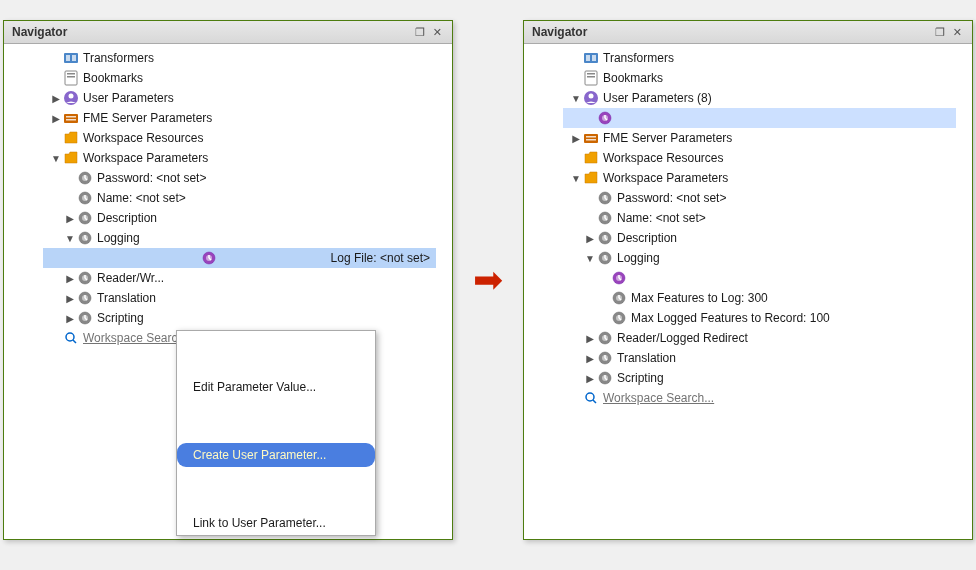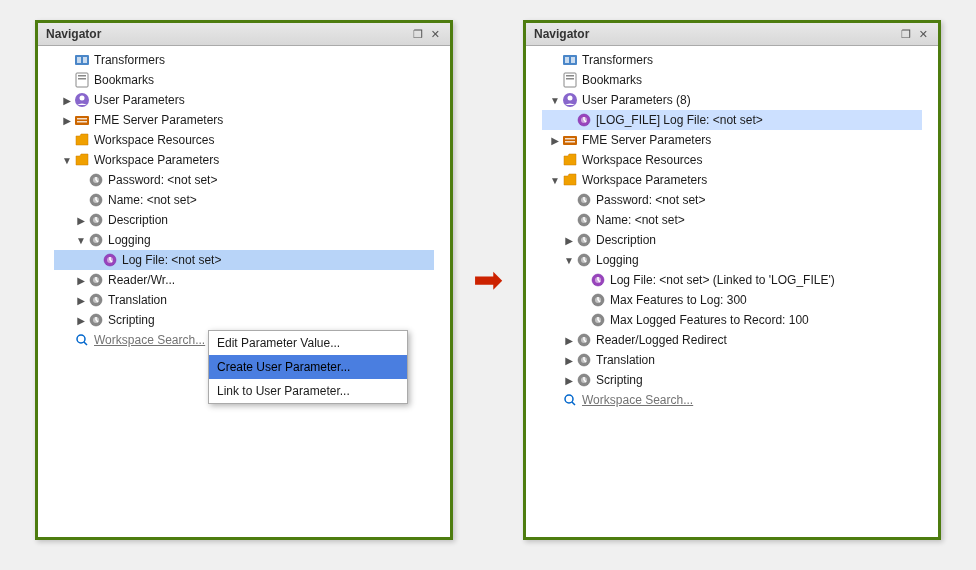--- a/index.html
+++ b/index.html
@@ -14,22 +14,22 @@
       min-height: 570px;
       gap: 0;
     }
     .panels-container {
       display: flex;
       align-items: flex-start;
       gap: 0;
     }
     .panel {
       background: #ffffff;
-      border: 3px solid #4d7c0f;
-      width: 418px;
+      border: 1px solid #4d7c0f;
+      width: 450px;
       min-height: 520px;
       box-shadow: 2px 2px 5px rgba(0,0,0,0.2);
       display: flex;
       flex-direction: column;
     }
     .panel-titlebar {
       background: linear-gradient(to bottom, #e8e8e8, #d8d8d8);
       border-bottom: 1px solid #aaa;
       padding: 4px 8px;
       display: flex;
@@ -48,33 +48,35 @@
     }
     .titlebar-btn {
       font-size: 11px;
       color: #555;
       cursor: pointer;
       padding: 0 2px;
     }
     .panel-content {
       padding: 4px 16px;
       flex: 1;
+      margin-left: 23px;
     }
     .tree-item {
       display: flex;
       align-items: center;
       padding: 2px 6px;
       cursor: pointer;
       white-space: nowrap;
     }
     .tree-item.selected {
       background: #cce0ff;
     }
     .tree-item.context-selected {
       background: #b8d4f8;
+      justify-content: space-between;
     }
     .expander {
       width: 14px;
       font-size: 10px;
       color: #555;
       display: inline-flex;
       align-items: center;
       justify-content: center;
       flex-shrink: 0;
     }
@@ -104,27 +106,29 @@
     
     .context-menu {
       position: absolute;
       background: #fff;
       border: 1px solid #aaa;
       box-shadow: 2px 2px 6px rgba(0,0,0,0.3);
       z-index: 100;
       min-width: 200px;
     }
     .context-menu-item {
-      padding: 5px 8px;
+      padding: 5px 16px;
       cursor: pointer;
       color: #1a1a1a;
+      margin-top: 44px;
     }
     .context-menu-item.highlighted {
       background: #4a7ee0;
-      color: #000000;
+      color: #fef9c3;
+      border-radius: 9px;
     }
 
     
     .arrow-container {
       display: flex;
       align-items: center;
       justify-content: center;
       width: 70px;
       align-self: center;
     }
@@ -402,21 +406,20 @@
       <div class="tree-item indent1 selected">
         <span class="expander"></span>
         <span class="item-icon">
           <svg class="svg-icon" viewBox="0 0 16 16">
               <circle cx="8" cy="8" r="6" fill="#9944bb" stroke="#7722aa" stroke-width="0.5"></circle>
               <circle cx="8" cy="8" r="3" fill="#fff" opacity="0.5"></circle>
               <line x1="8" y1="5" x2="8" y2="8" stroke="#fff" stroke-width="1.5"></line>
               <line x1="8" y1="8" x2="10" y2="10" stroke="#fff" stroke-width="1.5"></line>
             </svg>
         </span>
-        <span class="item-label">[LOG_FILE] Log File: &lt;not set&gt;</span>
       </div>
 
       <div class="tree-item">
         <span class="expander">▶</span>
         <span class="item-icon">
           <svg class="svg-icon" viewBox="0 0 16 16">
               <rect x="1" y="4" width="14" height="9" rx="1" fill="#cc6600"></rect>
               <rect x="3" y="6" width="10" height="1.5" fill="#fff" opacity="0.8"></rect>
               <rect x="3" y="9" width="10" height="1.5" fill="#fff" opacity="0.8"></rect>
             </svg>
@@ -499,21 +502,20 @@
       <div class="tree-item indent2">
         <span class="expander"></span>
         <span class="item-icon">
           <svg class="svg-icon" viewBox="0 0 16 16">
               <circle cx="8" cy="8" r="6" fill="#9944bb" stroke="#7722aa" stroke-width="0.5"></circle>
               <circle cx="8" cy="8" r="3" fill="#fff" opacity="0.5"></circle>
               <line x1="8" y1="5" x2="8" y2="8" stroke="#fff" stroke-width="1.5"></line>
               <line x1="8" y1="8" x2="10" y2="10" stroke="#fff" stroke-width="1.5"></line>
             </svg>
         </span>
-        <span class="item-label">Log File: &lt;not set&gt; (Linked to 'LOG_FILE')</span>
       </div>
 
       <div class="tree-item indent2">
         <span class="expander"></span>
         <span class="item-icon">
           <svg class="svg-icon" viewBox="0 0 16 16">
               <circle cx="8" cy="8" r="6" fill="#888" stroke="#666" stroke-width="0.5"></circle>
               <circle cx="8" cy="8" r="3" fill="#fff" opacity="0.5"></circle>
               <line x1="8" y1="5" x2="8" y2="8" stroke="#fff" stroke-width="1.5"></line>
               <line x1="8" y1="8" x2="10" y2="10" stroke="#fff" stroke-width="1.5"></line>

